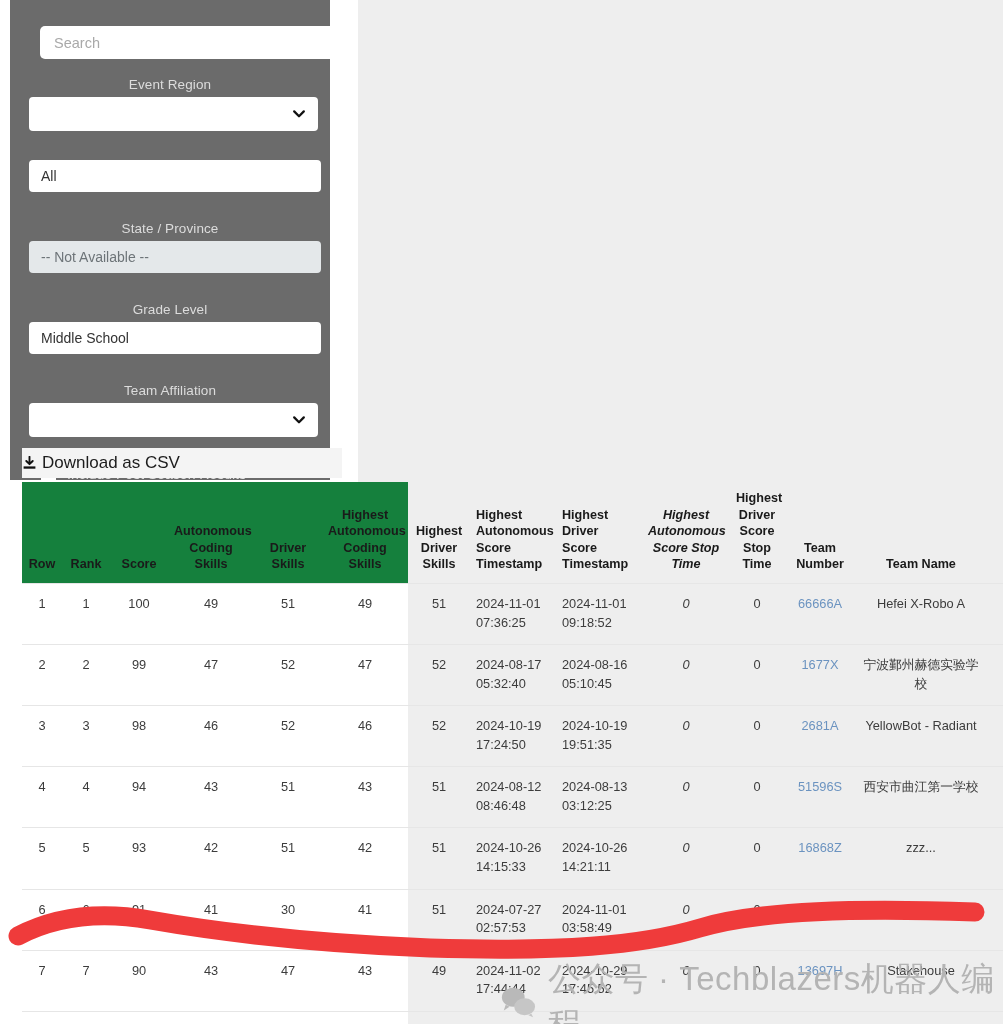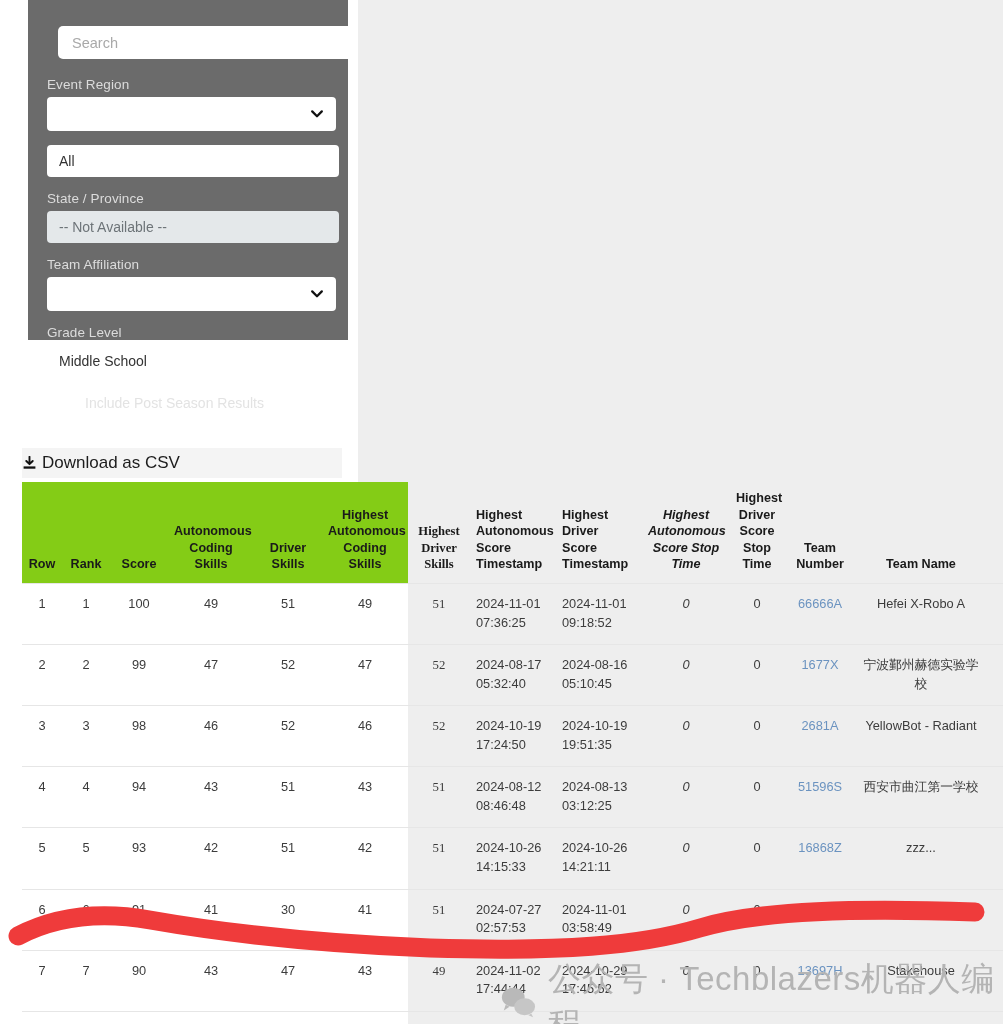--- a/index.html
+++ b/index.html
@@ -16,25 +16,25 @@
     position: absolute; left: 358px; top: 0; width: 645px; height: 482px;
     background: #eeeeee;
   }
   .right-panel-edge {
     position: absolute; left: 342px; top: 0; width: 16px; height: 482px;
     background: #ffffff;
   }
 
   
   .sidebar {
-    position: absolute; left: 28px; top: 0; width: 320px; height: 340px;
+    position: absolute; left: 10px; top: 0; width: 320px; height: 480px;
     background: #6b6b6b;
     padding: 26px 19px 0 19px;
   }
-  .field-group { margin-bottom: 14px; }
+  .field-group { margin-bottom: 29px; text-align: center; }
   .field-label {
     color: #dcdcdc; font-size: 13.5px; font-weight: 400;
     margin-bottom: 5px; letter-spacing: .1px;
   }
   .text-input {
     width: 292px; height: 32px; background: #ffffff; border: none;
     border-radius: 4px; padding: 6px 12px;
     font-family: "Liberation Sans", sans-serif; font-size: 14px; color: #333;
     display: flex; align-items: center;
   }
@@ -77,37 +77,37 @@
 
   
   .table-wrap {
     position: absolute; left: 22px; top: 482px; width: 981px; height: 542px;
     background: #ffffff; overflow: hidden;
   }
   table { border-collapse: collapse; width: 981px; table-layout: fixed; }
   thead th {
     font-size: 12.6px; font-weight: bold; color: #1a1a1a;
     vertical-align: bottom; padding: 8px 6px 10px 6px; line-height: 1.32;
-    background: #84cc16;
+    background: #15803d;
   }
   tbody td {
     font-size: 12.8px; color: #3c3c3c; vertical-align: top;
     padding: 11px 6px 12px 6px; line-height: 1.45;
     border-top: 1px solid #e6e6e6;
     background: #ffffff;
   }
   
   thead th.shade, tbody td.shade { background: #eeeeee; }
   .c-row   { width: 40px;  text-align: center; }
   .c-rank  { width: 48px;  text-align: center; }
   .c-score { width: 58px;  text-align: center; }
   .c-acs   { width: 86px;  text-align: center; margin-left: 29px; }
   .c-ds    { width: 68px;  text-align: center; }
   .c-hacs  { width: 86px;  text-align: center; }
-  .c-hds   { width: 62px;  text-align: center; font-family: Liberation Serif, serif; }
+  .c-hds   { width: 62px;  text-align: center; }
   .c-hats  { width: 86px;  text-align: left; }
   .c-hdts  { width: 86px;  text-align: left; }
   .c-hasst { width: 88px;  text-align: center; font-style: italic; }
   .c-hdsst { width: 54px;  text-align: center; }
   .c-tnum  { width: 72px;  text-align: center; }
   .c-tname { width: 130px; text-align: center; }
   .c-tname2{ width: 120px; text-align: center; }
   .link { color: #6b93c0; }
 
   
@@ -152,32 +152,32 @@
     <div class="field-group">
       <div class="text-input">All</div>
     </div>
 
     <div class="field-group">
       <div class="field-label">State / Province</div>
       <div class="text-input disabled">-- Not Available --</div>
     </div>
 
     <div class="field-group">
+      <div class="field-label">Grade Level</div>
+      <div class="text-input">Middle School</div>
+    </div>
+
+    <div class="field-group">
       <div class="field-label">Team Affiliation</div>
       <div class="select-wrap">
         <div class="select-box"></div>
         <svg class="chevron" viewBox="0 0 16 16">
           <path d="M2.5 5 L8 10.5 L13.5 5" stroke="#111" stroke-width="2.6" fill="none" stroke-linecap="round" stroke-linejoin="round"></path>
         </svg>
       </div>
-    </div>
-
-    <div class="field-group">
-      <div class="field-label">Grade Level</div>
-      <div class="text-input">Middle School</div>
     </div>
 
     <div class="checkbox-row">
       <div class="checkbox-box"></div>
       <div class="checkbox-label">Include Post Season Results</div>
     </div>
   </div>
 
   <div class="csv-bar">
     <div class="csv-btn">

